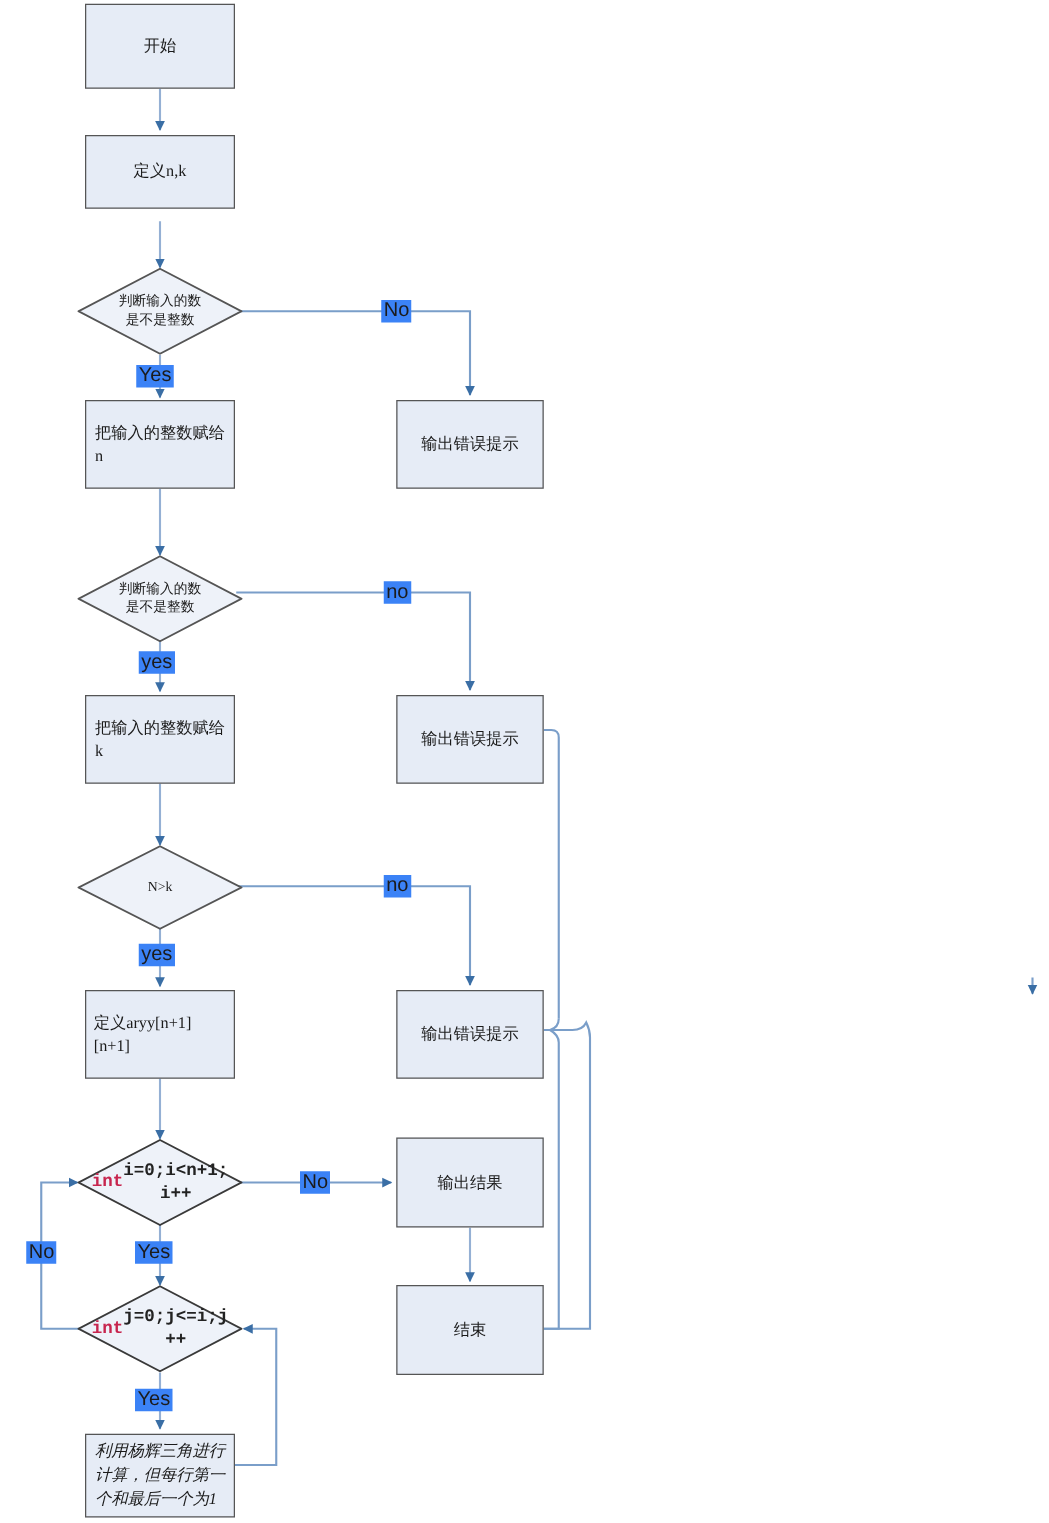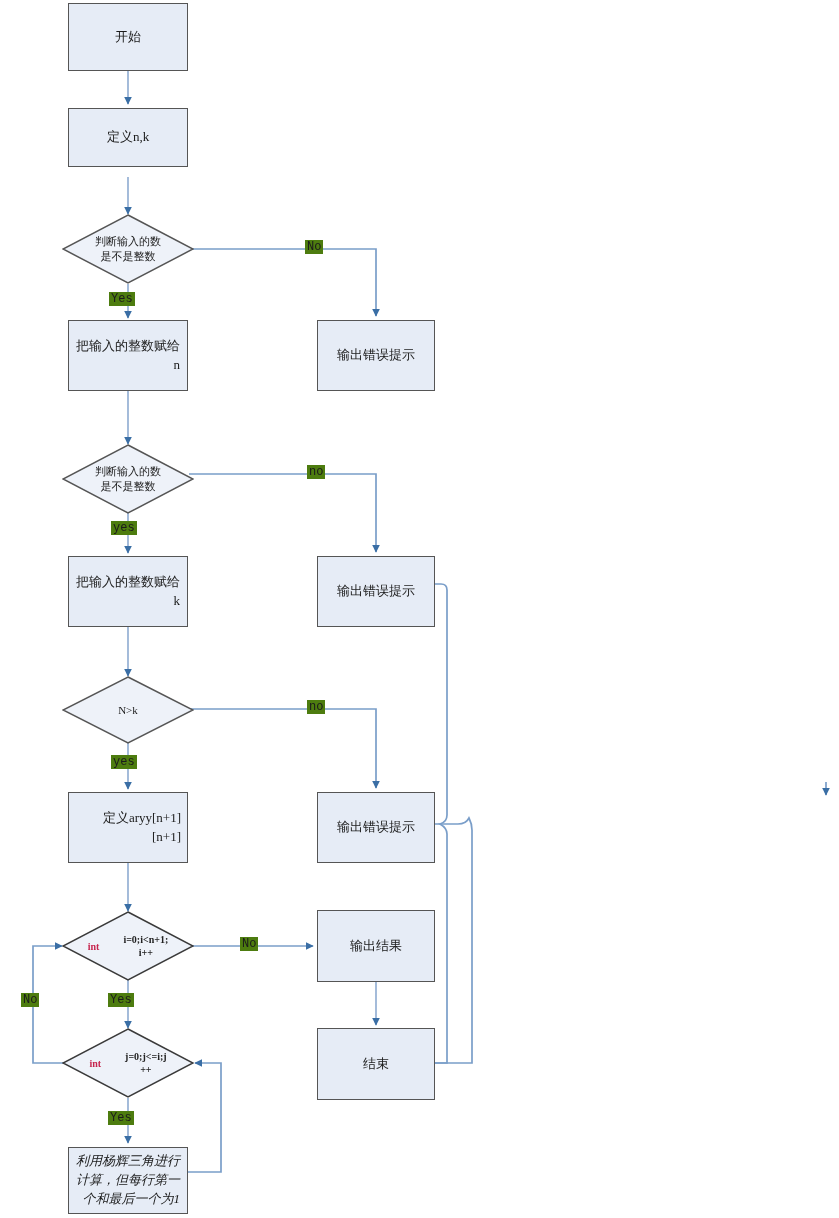--- a/index.html
+++ b/index.html
@@ -24,21 +24,21 @@
     width: 839px;
     height: 1218px;
     pointer-events: none;
   }
   .node {
     position: absolute;
     box-sizing: border-box;
     display: flex;
     align-items: center;
     justify-content: center;
-    text-align: right;
+    text-align: left;
   }
   .proc {
     background: #e6ecf6;
     border: 1.6px solid #555555;
     color: #1b1b1b;
     font-size: 13px;
     line-height: 1.45;
     font-family: "Liberation Serif", "DejaVu Serif", serif;
   }
   .proc .txt {
@@ -65,37 +65,36 @@
     align-items: center;
     justify-content: center;
     text-align: center;
     font-size: 11px;
     line-height: 1.35;
     color: #1b1b1b;
     white-space: pre-line;
     font-family: "Liberation Serif", "DejaVu Serif", serif;
   }
   .diamond-label.code {
-    font-family: Liberation Serif, serif;
-    font-size: 10px;
+    font-family: Liberation Mono, monospace;
+    font-size: 14px;
     line-height: 1.3;
     font-weight: 700;
     color: #222222;
-    gap: 12px;
   }
   .kw {
     color: #c7254e;
     font-weight: 700;
   }
   .edge-label {
     position: absolute;
-    font-family: Liberation Mono, monospace;
-    font-size: 12px;
+    font-family: Liberation Sans, sans-serif;
+    font-size: 16px;
     color: #1b1b1b;
-    background: #4d7c0f;
+    background: #3b82f6;
     padding: 0 2px;
     white-space: nowrap;
   }
 </style>
 </head>
 <body>
 
 <div id="canvas">
 
   <svg id="wires" viewBox="0 0 839 1218" width="839" height="1218">

